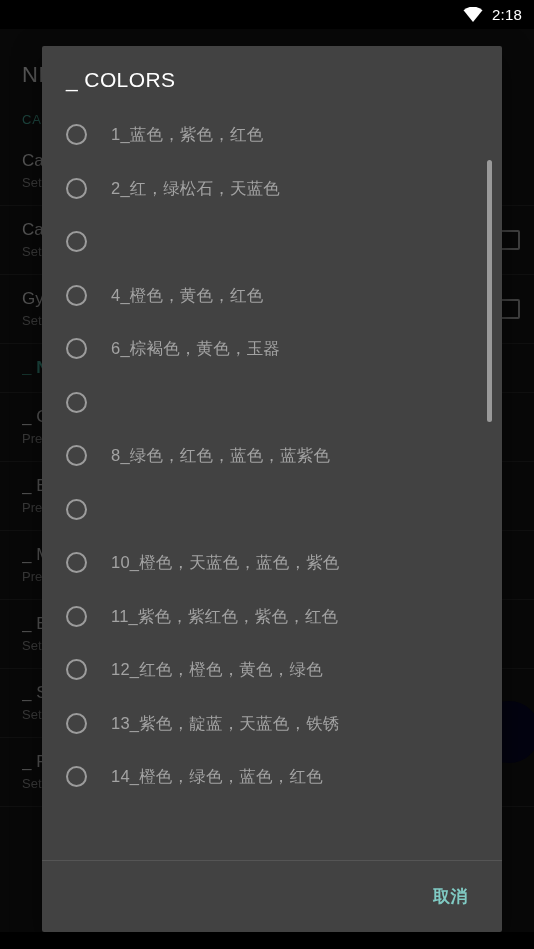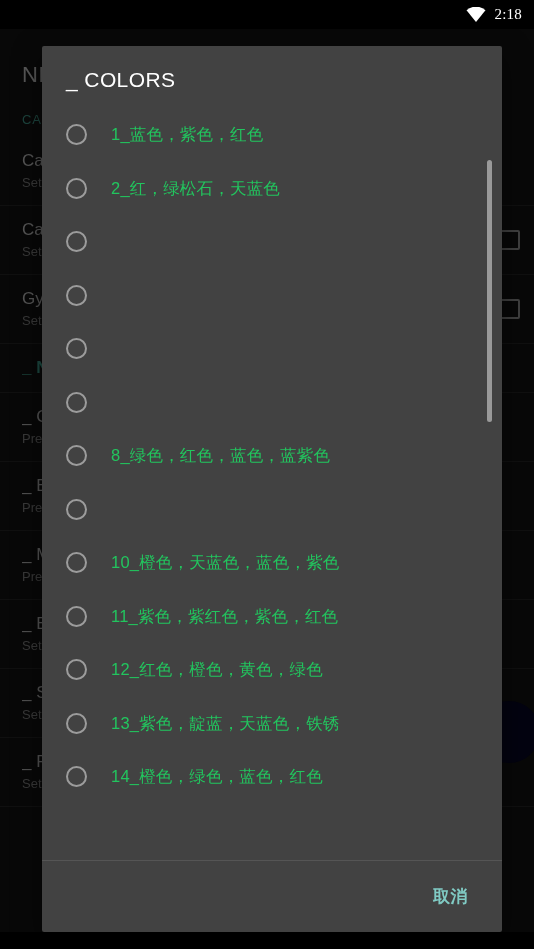--- a/index.html
+++ b/index.html
@@ -8,21 +8,21 @@
     background:#000;
     font-family:"Liberation Sans","DejaVu Sans",sans-serif;
     overflow:hidden;
   }
   #root { position:relative; width:534px; height:949px; background:#0d0d0d; }
 
   
   .statusbar {
     position:absolute; left:0; top:0; width:534px; height:29px;
     background:#000; display:flex; align-items:center;
-    justify-content:flex-end; padding-right:12px; gap:9px;font-family:Liberation Serif, serif;
+    justify-content:flex-end; padding-right:12px; gap:9px;
   }
   .wifi-icon { width:20px; height:15px; display:block; }
   .clock { color:#fff; font-size:15px; letter-spacing:.2px; }
 
   
   .bg-app { position:absolute; left:0; top:29px; width:534px; height:920px; background:#0e0e0e; }
   .bg-title {
     position:absolute; left:22px; top:33px;
     font-size:22px; color:#8d8d8d; letter-spacing:.6px; white-space:nowrap;
   }
@@ -74,21 +74,21 @@
   .opt-list { padding:2px 0 0 0; }
   .opt {
     display:flex; align-items:center; height:53.5px; padding:0 24px 0 24px;
     cursor:default;
   }
   .radio {
     flex:0 0 auto; width:21px; height:21px; border-radius:50%;
     border:2px solid #9c9c9c; margin-right:24px;
   }
   .opt-label {
-    font-size:16.5px; color:#22c55e; white-space:nowrap;
+    font-size:16.5px; color:#a3a3a3; white-space:nowrap;
     letter-spacing:.2px; line-height:21px;
   }
   .scrollbar-track {
     position:absolute; right:10px; top:0; width:5px; height:100%;
   }
   .scrollbar-thumb {
     position:absolute; right:10px; top:54px; width:5px; height:262px;
     background:#9a9a9a; border-radius:3px;
   }
   .dlg-divider { flex:0 0 auto; height:1px; background:#555555; }
@@ -182,23 +182,25 @@
         </div>
         <div class="opt">
           <span class="radio"></span>
           <span class="opt-label">2_红，绿松石，天蓝色</span>
         </div>
         <div class="opt">
           <span class="radio"></span>
         </div>
         <div class="opt">
           <span class="radio"></span>
-        </div>
-        <div class="opt">
-          <span class="radio"></span>
+          <span class="opt-label">4_橙色，黄色，红色</span>
+        </div>
+        <div class="opt">
+          <span class="radio"></span>
+          <span class="opt-label">6_棕褐色，黄色，玉器</span>
         </div>
         <div class="opt">
           <span class="radio"></span>
         </div>
         <div class="opt">
           <span class="radio"></span>
           <span class="opt-label">8_绿色，红色，蓝色，蓝紫色</span>
         </div>
         <div class="opt">
           <span class="radio"></span>

